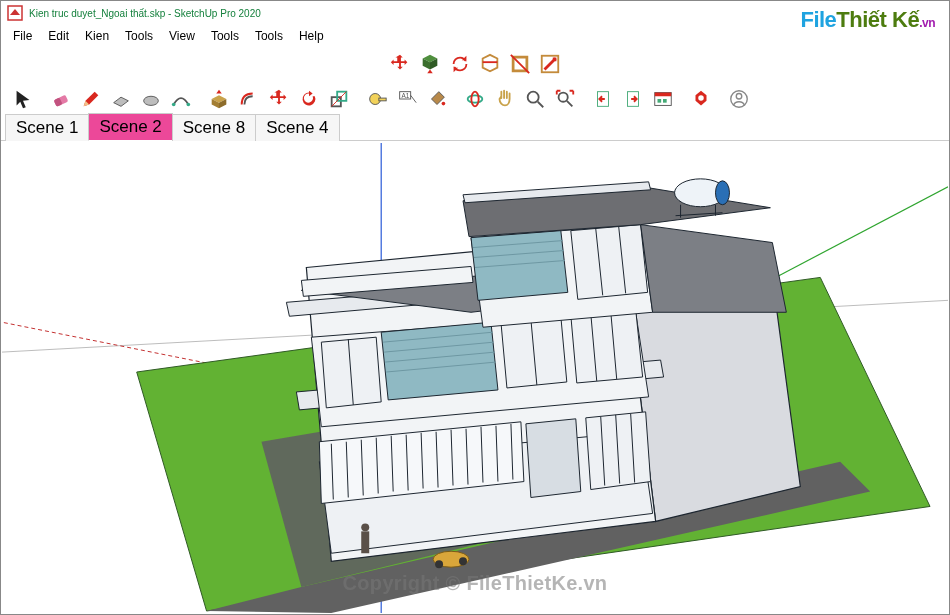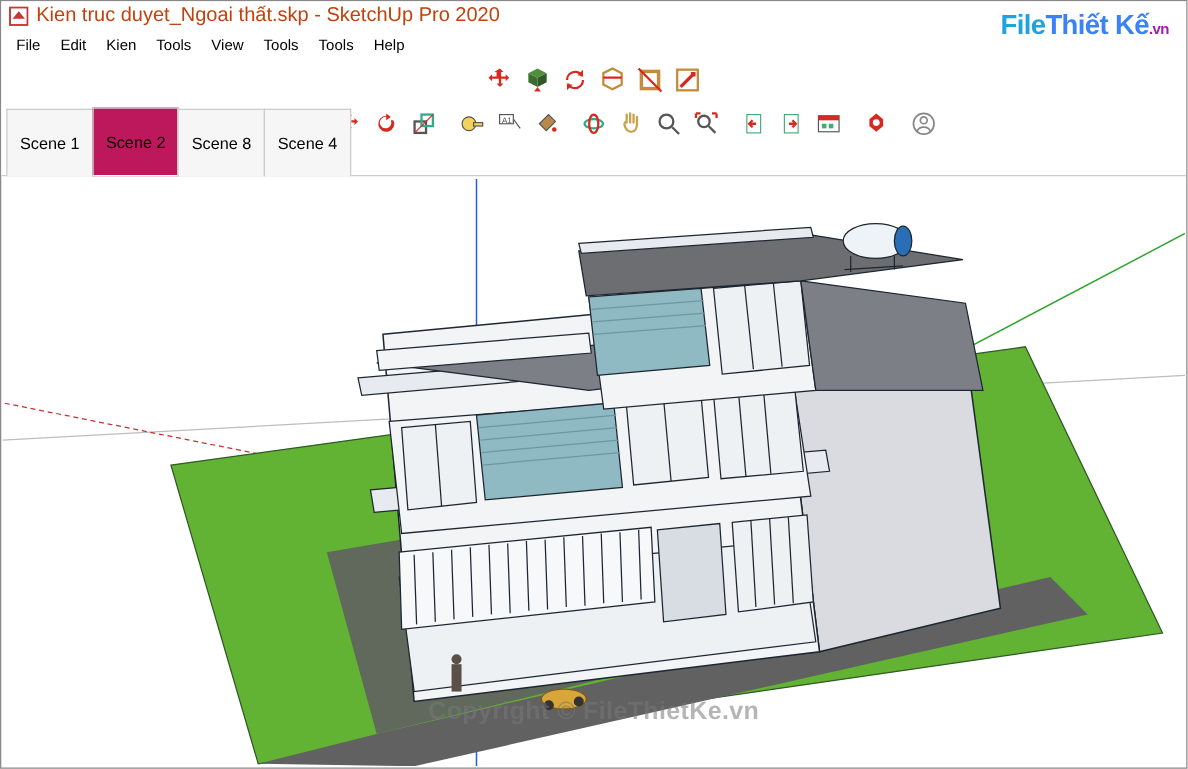--- a/index.html
+++ b/index.html
@@ -1,48 +1,48 @@
 <!DOCTYPE html>
 <html><head>
 <meta charset="utf-8">
 <style>
   * { margin: 0; padding: 0; box-sizing: border-box; }
   body { font-family: "Segoe UI", Tahoma, sans-serif; font-size: 12px; background: #fff; width: 950px; height: 615px; overflow: hidden; position: relative; border: 1px solid #888; }
 
   
   .titlebar { height: 24px; display: flex; align-items: center; padding: 0 6px; background: #fff; }
   .app-icon { width: 16px; height: 16px; margin-right: 6px; }
-  .title-text { font-size: 16px; color: #c2410c; }
+  .title-text { font-size: 10px; color: #15803d; }
 
   
   .menubar { height: 22px; display: flex; align-items: center; padding: 0 4px; background: #fff; }
   .menu-item { padding: 2px 8px; cursor: pointer; font-size: 12px; }
 
   
   .toolbar-row { display: flex; align-items: center; background: #fff; padding: 2px 4px; gap: 2px; }
   .toolbar-top { height: 34px; justify-content: center; }
   .toolbar-main { height: 36px; padding-left: 8px; }
   .tb-btn { width: 28px; height: 28px; display: flex; align-items: center; justify-content: center; border: 1px solid transparent; cursor: pointer; border-radius: 2px; }
   .tb-sep { width: 6px; }
   .tb-btn svg { width: 22px; height: 22px; }
 
   
   .scene-tabs { height: 24px; display: flex; align-items: flex-end; padding: 0 4px; border-bottom: 1px solid #ccc; background: #fff; }
-  .scene-tab { padding: 19px 10px; font-size: 13px; border: 1px solid #ccc; border-bottom: none; margin-right: -1px; background: #f6f6f6; cursor: pointer; position: relative; top: 1px; }
-  .scene-tab.active { background: #be185d; border-bottom: 1px solid #fff; }
+  .scene-tab { padding: 3px 10px; font-size: 17px; border: 1px solid #ccc; border-bottom: none; margin-right: -1px; background: #f6f6f6; cursor: pointer; position: relative; top: 1px; }
+  .scene-tab.active { background: #ec4899; border-bottom: 1px solid #fff; }
 
   
   .viewport { position: absolute; top: 142px; left: 1px; right: 1px; bottom: 1px; background: #fff; overflow: hidden; }
   .viewport svg.scene { width: 100%; height: 100%; display: block; }
 
   
-  .watermark-center { position: absolute; left: 50%; bottom: 32px; transform: translateX(-50%); font-size: 20px; font-weight: 700; color: rgba(120,120,120,0.55); pointer-events: none; letter-spacing: 0.3px; }
+  .watermark-center { position: absolute; left: 50%; bottom: 18px; transform: translateX(-50%); font-size: 20px; font-weight: 700; color: rgba(120,120,120,0.55); pointer-events: none; letter-spacing: 0.3px; }
   .watermark-logo { position: absolute; top: 6px; right: 14px; font-weight: 800; font-size: 22px; letter-spacing: -0.5px; pointer-events: none; }
   .watermark-logo .f1 { color: #1fa3e0; }
-  .watermark-logo .f2 { color: #3b82f6; }
+  .watermark-logo .f2 { color: #4d7c0f; }
   .watermark-logo .f3 { color: #a21caf; font-size: 12px; font-weight: 700; }
 </style>
 </head>
 <body>
 
 <div class="titlebar">
   <span class="app-icon">
     <svg viewBox="0 0 16 16">
         <rect x="1" y="1" width="14" height="14" fill="#fff" stroke="#c33" stroke-width="1.5"></rect>
         <path d="M3 10 L8 4 L13 10 Z" fill="#c33"></path>

